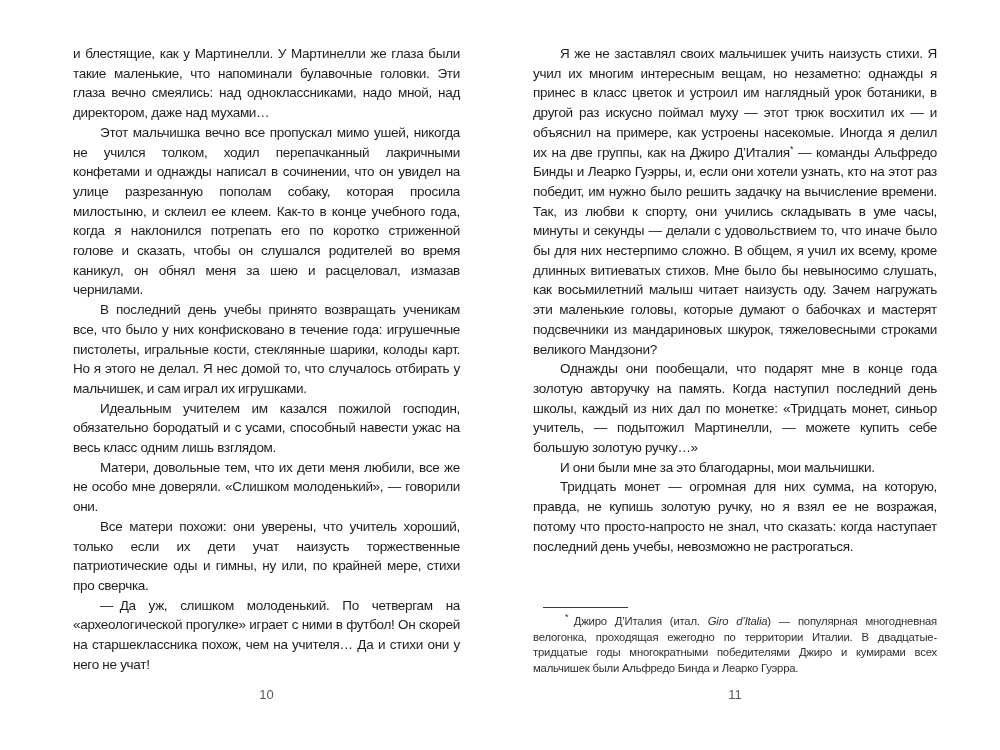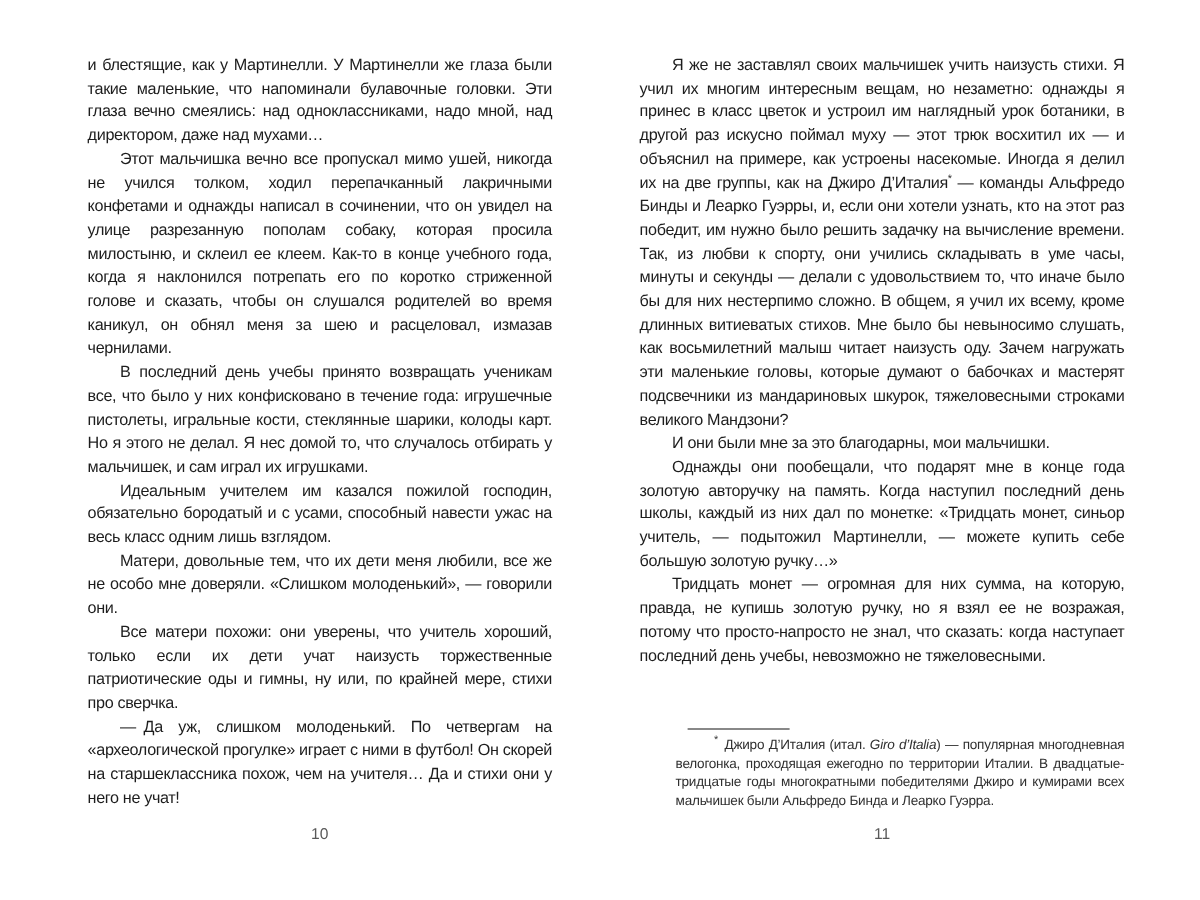--- a/index.html
+++ b/index.html
@@ -37,21 +37,20 @@
     vertical-align: super;
     line-height: 0;
   }
   .italic { font-style: italic; }
 
   .footnote {
     position: absolute;
     left: 0;
     right: 0;
     bottom: 74px;
-    margin-left: 30px;
   }
   .footnote-rule {
     width: 85px;
     height: 1px;
     background: #3a3a3a;
     margin-left: 10px;
     margin-bottom: 6px;
   }
   .footnote-text {
     margin: 0;
@@ -88,23 +87,23 @@
         <p class="para indent"><span>Матери, довольные тем, что их дети меня любили, все же не особо мне доверяли. «Слишком молоденький», — говорили они.</span></p>
         <p class="para indent"><span>Все матери похожи: они уверены, что учитель хороший, только если их дети учат наизусть торжественные патриотические оды и гимны, ну или, по крайней мере, стихи про сверчка.</span></p>
         <p class="para indent"><span>— Да уж, слишком молоденький. По четвергам на «археологической прогулке» играет с ними в футбол! Он скорей на старшеклассника похож, чем на учителя… Да и стихи они у него не учат!</span></p>
       </div>
     <div class="page-number">10</div>
   </section>
 
   <section class="page page-right">
     <div class="text-block">
         <p class="para indent"><span>Я же не заставлял своих мальчишек учить наизусть стихи. Я учил их многим интересным вещам, но незаметно: однажды я принес в класс цветок и устроил им наглядный урок ботаники, в другой раз искусно поймал муху — этот трюк восхитил их — и объяснил на примере, как устроены насекомые. Иногда я делил их на две группы, как на Джиро Д’Италия</span><span class="sup">*</span><span> — команды Альфредо Бинды и Леарко Гуэрры, и, если они хотели узнать, кто на этот раз победит, им нужно было решить задачку на вычисление времени. Так, из любви к спорту, они учились складывать в уме часы, минуты и секунды — делали с удовольствием то, что иначе было бы для них нестерпимо сложно. В общем, я учил их всему, кроме длинных витиеватых стихов. Мне было бы невыносимо слушать, как восьмилетний малыш читает наизусть оду. Зачем нагружать эти маленькие головы, которые думают о бабочках и мастерят подсвечники из мандариновых шкурок, тяжеловесными строками великого Мандзони?</span></p>
+        <p class="para indent"><span>Однажды они пообещали, что подарят мне в конце года золотую авторучку на память. Когда наступил последний день школы, каждый из них дал по монетке: «Тридцать монет, синьор учитель, — подытожил Мартинелли, — можете купить себе большую золотую ручку…»</span></p>
         <p class="para indent"><span>И они были мне за это благодарны, мои мальчишки.</span></p>
-        <p class="para indent"><span>Однажды они пообещали, что подарят мне в конце года золотую авторучку на память. Когда наступил последний день школы, каждый из них дал по монетке: «Тридцать монет, синьор учитель, — подытожил Мартинелли, — можете купить себе большую золотую ручку…»</span></p>
-        <p class="para indent"><span>Тридцать монет — огромная для них сумма, на которую, правда, не купишь золотую ручку, но я взял ее не возражая, потому что просто-напросто не знал, что сказать: когда наступает последний день учебы, невозможно не тяжеловесными.</span></p>
+        <p class="para indent"><span>Тридцать монет — огромная для них сумма, на которую, правда, не купишь золотую ручку, но я взял ее не возражая, потому что просто-напросто не знал, что сказать: когда наступает последний день учебы, невозможно не растрогаться.</span></p>
       </div>
     <div class="footnote">
       <div class="footnote-rule"></div>
       <p class="footnote-text"><span class="sup">*</span> <span>Джиро Д’Италия (итал. </span><span class="italic">Giro d’Italia</span><span>) — популярная многодневная велогонка, проходящая ежегодно по территории Италии. В двадцатые-тридцатые годы многократными победителями Джиро и кумирами всех мальчишек были Альфредо Бинда и Леарко Гуэрра.</span></p>
     </div>
     <div class="page-number">11</div>
   </section>
 
 </div>
 

